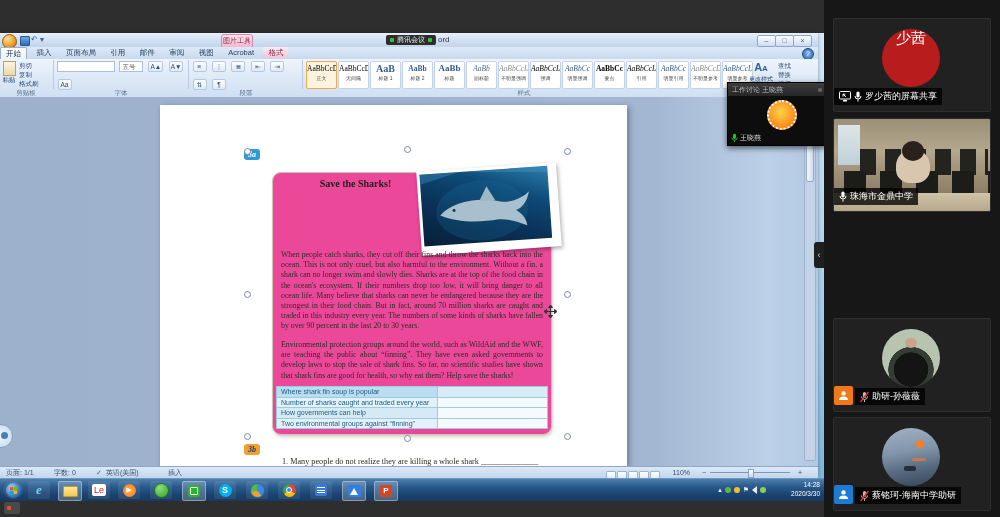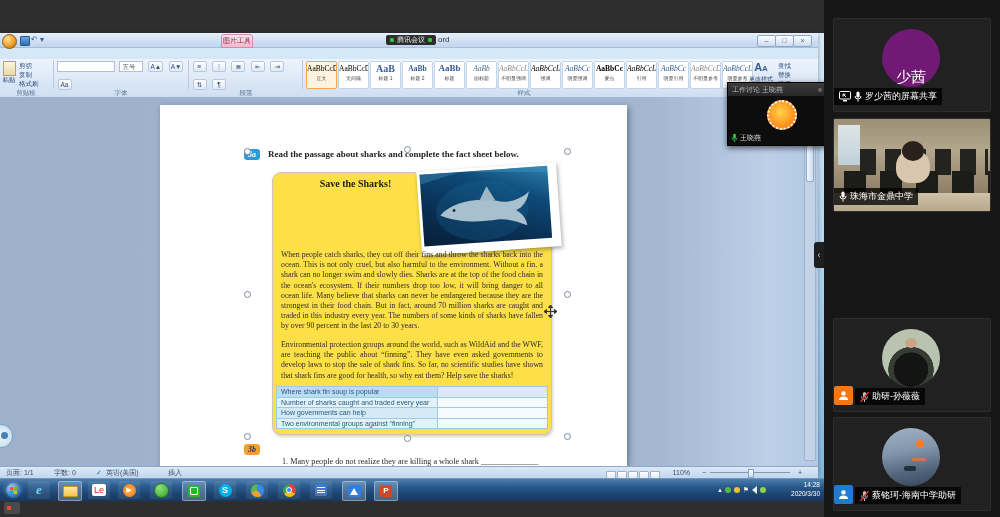--- a/index.html
+++ b/index.html
@@ -57,21 +57,21 @@
   
   #canvas{left:0;top:64px;width:818px;height:369px;overflow:hidden;
           background:linear-gradient(90deg,#9db1cd 0%,#a3b7d2 80%,#bcd0e8 94%,#b2c8e2 100%)}
   #vscroll{right:2px;top:2px;width:10px;height:360px;background:#c3d2e6;border:1px solid #9fb2cc;border-radius:2px}
   #vthumb{left:1px;top:10px;width:6px;height:70px;background:linear-gradient(90deg,#f4f8fc,#cdddf0);border:1px solid #93a9c6;border-radius:2px}
   #page{left:160px;top:8px;width:467px;height:361px;background:#fff;box-shadow:2px 2px 6px rgba(30,40,60,.45);overflow:hidden}
   .serif{font-family:"Liberation Serif",serif}
   .badge3{width:16px;height:11px;border-radius:3px;color:#fff;font-family:"Liberation Serif",serif;
           font-style:italic;font-weight:bold;font-size:8px;text-align:center;line-height:11px}
   .instr{font-family:"Liberation Serif",serif;font-weight:bold;font-size:9px;color:#222}
-  #scancard{left:112px;top:67px;width:278px;height:261px;background:#fde047;border:1px solid #cfc5b5;
+  #scancard{left:112px;top:67px;width:278px;height:261px;background:#ec4899;border:1px solid #cfc5b5;
             border-radius:9px;box-shadow:1px 2px 3px rgba(0,0,0,.18)}
   .para{font-family:"Liberation Serif",serif;font-size:7.8px;line-height:10.2px;color:#2e2c28;text-align:justify}
   #photo{left:146px;top:-6px;width:134px;height:78px;background:#fff;padding:3px;transform:rotate(-4deg);
          box-shadow:1px 2px 4px rgba(0,0,0,.35)}
   #photoimg{width:128px;height:72px;background:linear-gradient(200deg,#2e7fae 0%,#0e4a78 30%,#0a3258 60%,#071f38 100%);overflow:hidden;position:relative}
   table.fs{border-collapse:collapse;width:272px;table-layout:fixed}
   table.fs td{border:1px solid #9ecbe4;font-size:7px;color:#1f5b7e;padding:0 0 0 4px;height:9.5px;line-height:9.5px;
               white-space:nowrap;overflow:hidden}
   .hdl{width:5px;height:5px;border:1px solid #7a8aa0;background:#fff;border-radius:50%;z-index:3}
   
@@ -128,20 +128,32 @@
         <span class="gdot"></span>
         <span>腾讯会议</span>
         <span class="gdot"></span>
       </div>
       <span class="t" id="titlefrag">ord</span>
       <div class="t winbtn" style="right:42px">–</div>
       <div class="t winbtn" style="right:24px">□</div>
       <div class="t winbtn" style="right:6px">×</div>
     </div>
 
+    <div class="t" id="tabsrow">
+      <span class="tab sel">开始</span>
+      <span class="tab">插入</span>
+      <span class="tab">页面布局</span>
+      <span class="tab">引用</span>
+      <span class="tab">邮件</span>
+      <span class="tab">审阅</span>
+      <span class="tab">视图</span>
+      <span class="tab">Acrobat</span>
+      <span class="tab ctx">格式</span>
+      <div class="t" id="helpbtn">?</div>
+    </div>
 
     <div class="t" id="ribbon">
 
       <div class="t" style="left:2px;top:2px;width:14px;text-align:center">
         <div style="width:11px;height:13px;margin:0 auto;background:linear-gradient(#fdf6e0,#e8d9a8);border:1px solid #b5a46a"></div>
         <div style="font-size:6.5px;color:#30507c">粘贴</div>
       </div>
       <div class="t" style="left:19px;top:2px;font-size:6.5px;color:#30507c;line-height:9px">
         <div>剪切</div>
         <div>复制</div>
@@ -260,21 +272,20 @@
         <div>查找</div>
         <div>替换</div>
         <div>选择</div>
       </div>
     </div>
 
     <div class="t" id="canvas">
       <div class="t" id="page">
 
         <div class="t badge3" style="left:84px;top:44px;background:#2f9bd6">3a</div>
-        <div class="t instr" style="left:108px;top:44px;width:300px">Read the passage about sharks and complete the fact sheet below.</div>
 
         <div class="t hdl" style="left:84px;top:43px"></div>
         <div class="t hdl" style="left:244px;top:41px"></div>
         <div class="t hdl" style="left:404px;top:43px"></div>
         <div class="t hdl" style="left:84px;top:186px"></div>
         <div class="t hdl" style="left:404px;top:186px"></div>
         <div class="t hdl" style="left:84px;top:328px"></div>
         <div class="t hdl" style="left:244px;top:330px"></div>
         <div class="t hdl" style="left:404px;top:328px"></div>
 
@@ -450,21 +461,21 @@
   <div class="t" id="mtgfrag">
       <span style="position:absolute;left:3px;top:4px;width:4px;height:4px;background:#e05030;border-radius:1px"></span>
     </div>
 </div>
 
 <div class="t" id="collapsetab">‹</div>
 
 <div class="t" id="sidebar">
 
   <div class="t tile" style="top:18px">
-    <div class="t avcirc" style="background:#701a75;display:flex;align-items:flex-end;justify-content:center">
+    <div class="t avcirc" style="background:#b91c1c;display:flex;align-items:flex-start;justify-content:center">
       <span style="color:#fff;font-size:15px">少茜</span>
     </div>
     <div class="t tlabel">
       <svg width="12" height="11" viewBox="0 0 12 11">
         <rect x="0.5" y="0.5" width="11" height="7.5" rx="1" fill="none" stroke="#fff"></rect>
         <path d="M4 3.2 L7 5.8 M7 5.8 L7 3.4 M7 5.8 L4.6 5.8" stroke="#fff" stroke-width="1" fill="none" transform="rotate(180 5.5 4.5)"></path>
         <rect x="4" y="9" width="4" height="1.5" fill="#fff"></rect>
       </svg>
       <svg width="8" height="11" viewBox="0 0 8 11">
         <rect x="2.4" y="0.5" width="3.2" height="6" rx="1.6" fill="#fff"></rect>

